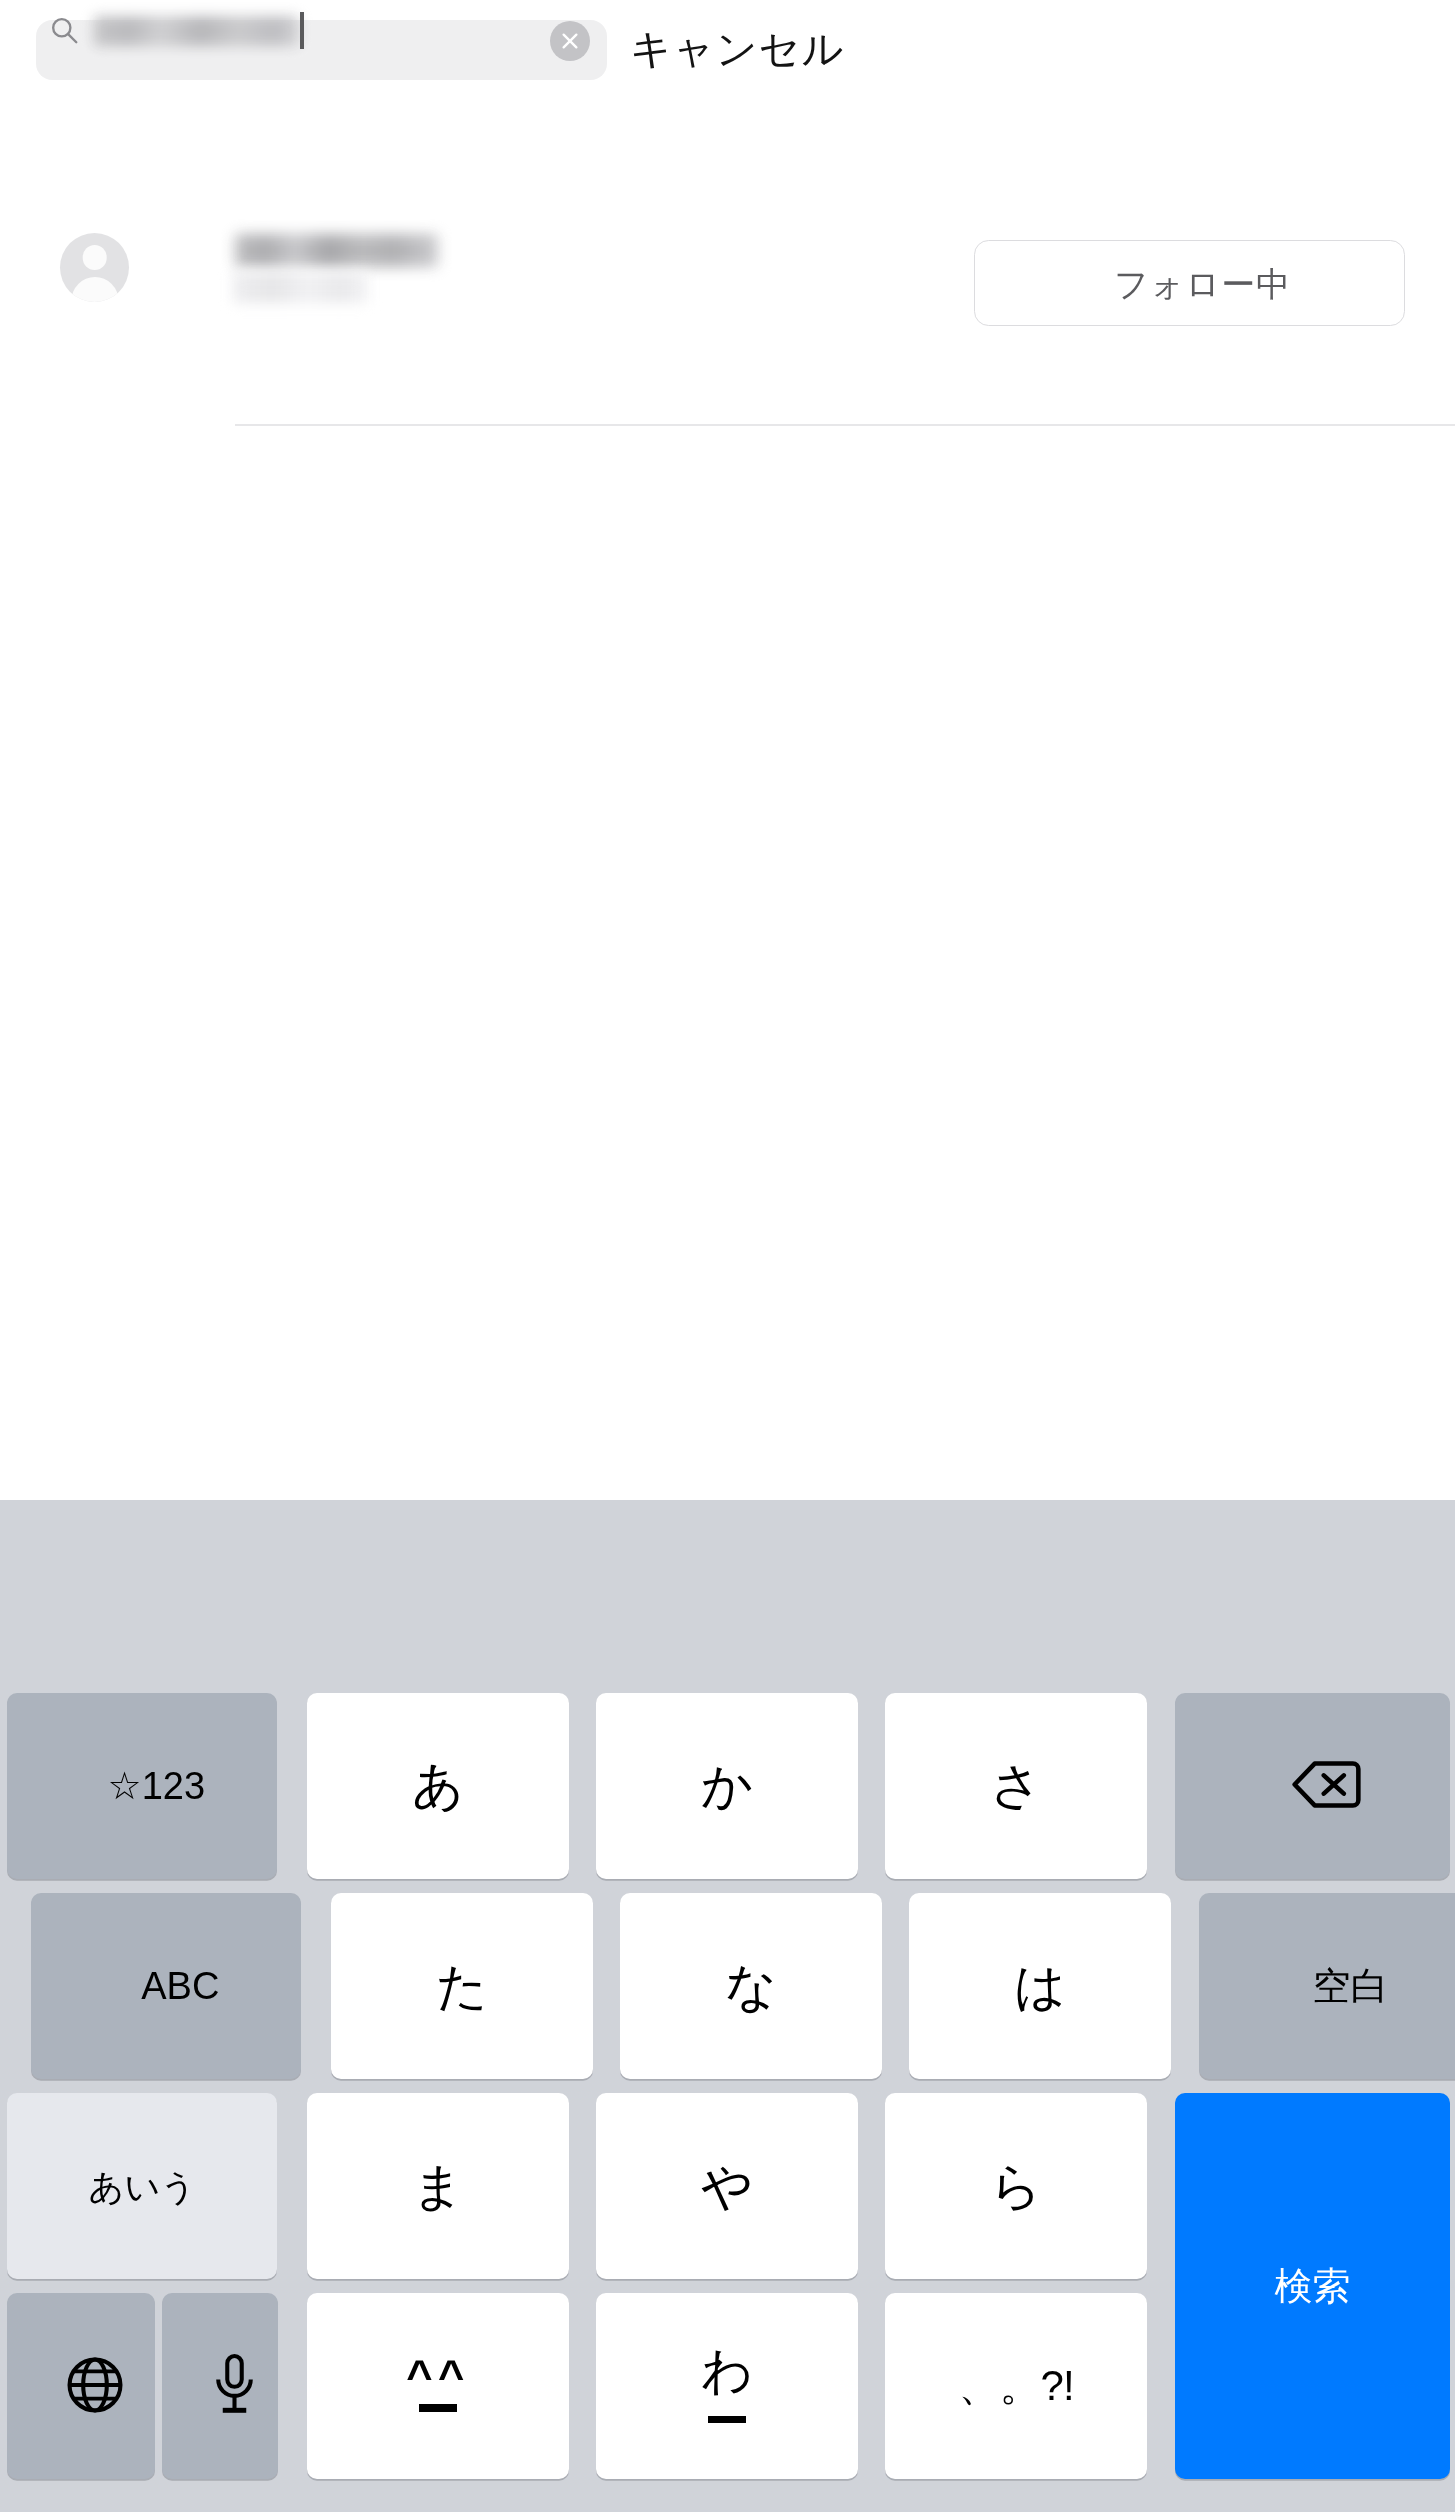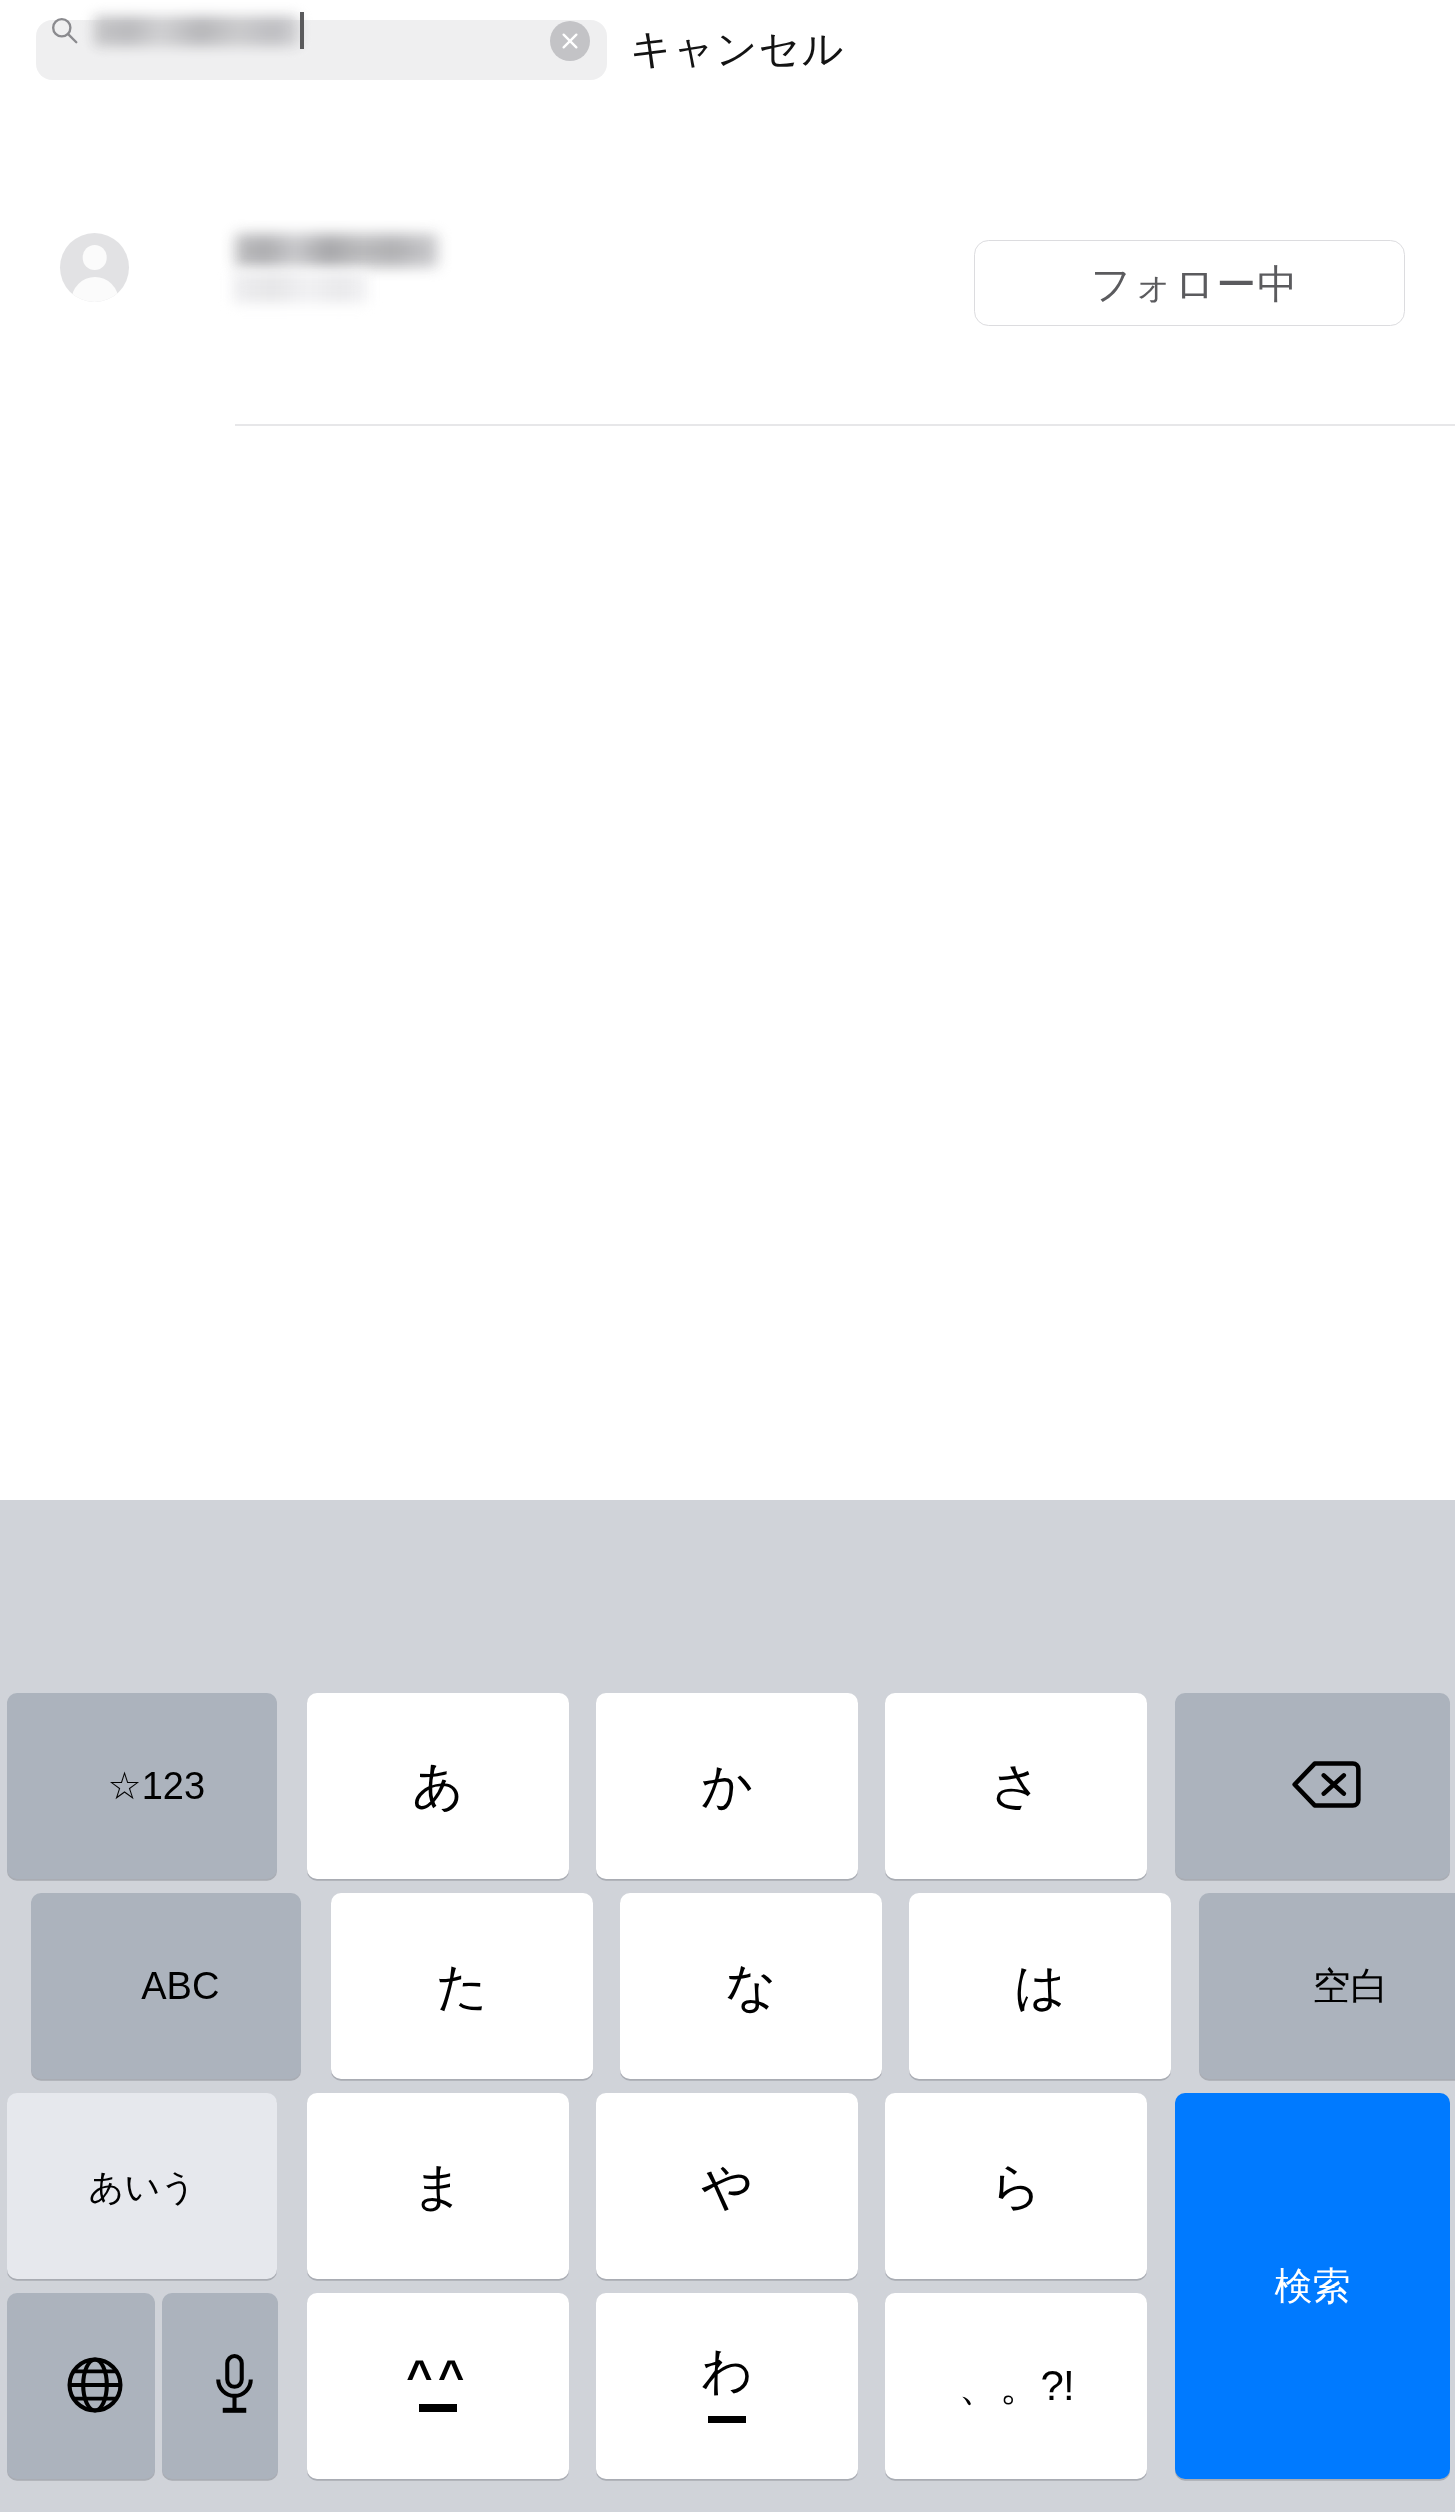--- a/index.html
+++ b/index.html
@@ -69,23 +69,23 @@
     position:absolute;left:233px;top:54px;width:135px;height:31px;
     background:linear-gradient(92deg,#eeeef0 0%,#e6e6e8 30%,#f1f1f3 55%,#e9e9eb 80%,#f3f3f5 100%);
     filter:blur(6.4px);border-radius:2.7px;
   }
   #follow-button{
     position:absolute;left:974px;top:22px;width:431px;height:86px;
     border:1.8px solid #dcdcdf;border-radius:14.6px;background:#ffffff;
     box-sizing:border-box;
   }
   #follow-button-label{
-    position:absolute;left:4px;top:0;width:431px;height:86px;
+    position:absolute;left:12px;top:0;width:431px;height:86px;
     line-height:86px;text-align:center;
-    font-size:40px;color:#5b5b5e;letter-spacing:0.9px;white-space:nowrap;
+    font-size:34px;color:#5b5b5e;letter-spacing:0.9px;white-space:nowrap;
   }
   #row-divider{
     position:absolute;left:235px;top:424px;width:1221px;height:1.8px;
     background:#e7e7e9;
   }
 
   
   #keyboard{
     position:absolute;left:0;top:1500px;width:1456px;height:1013px;
     background:#d0d3d9;

